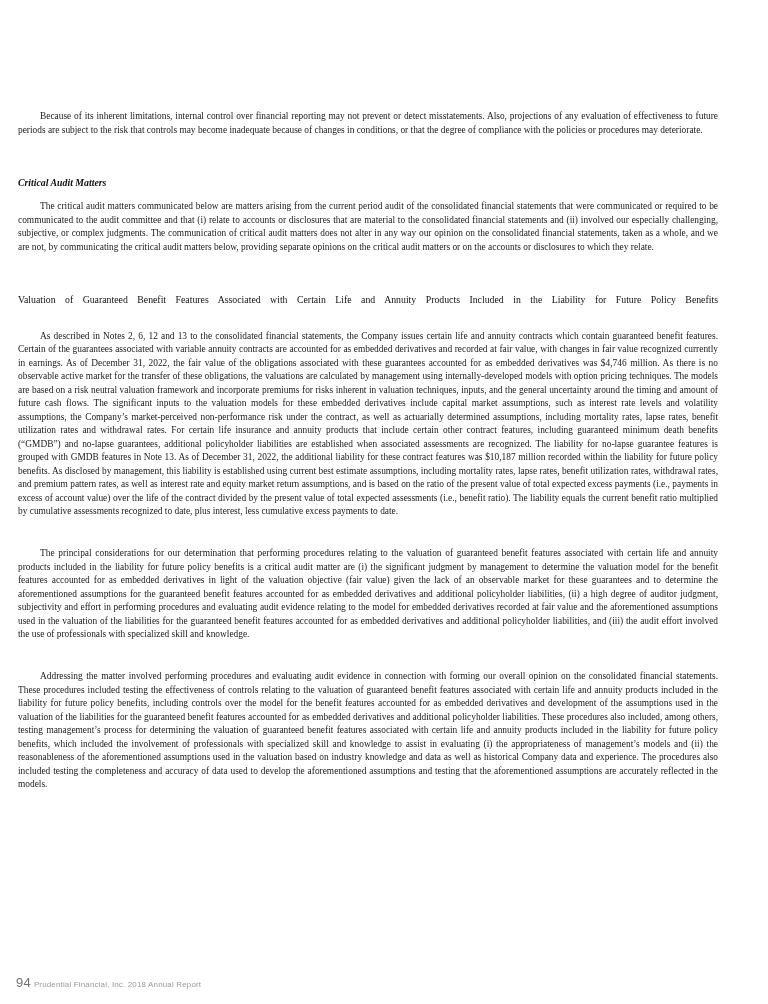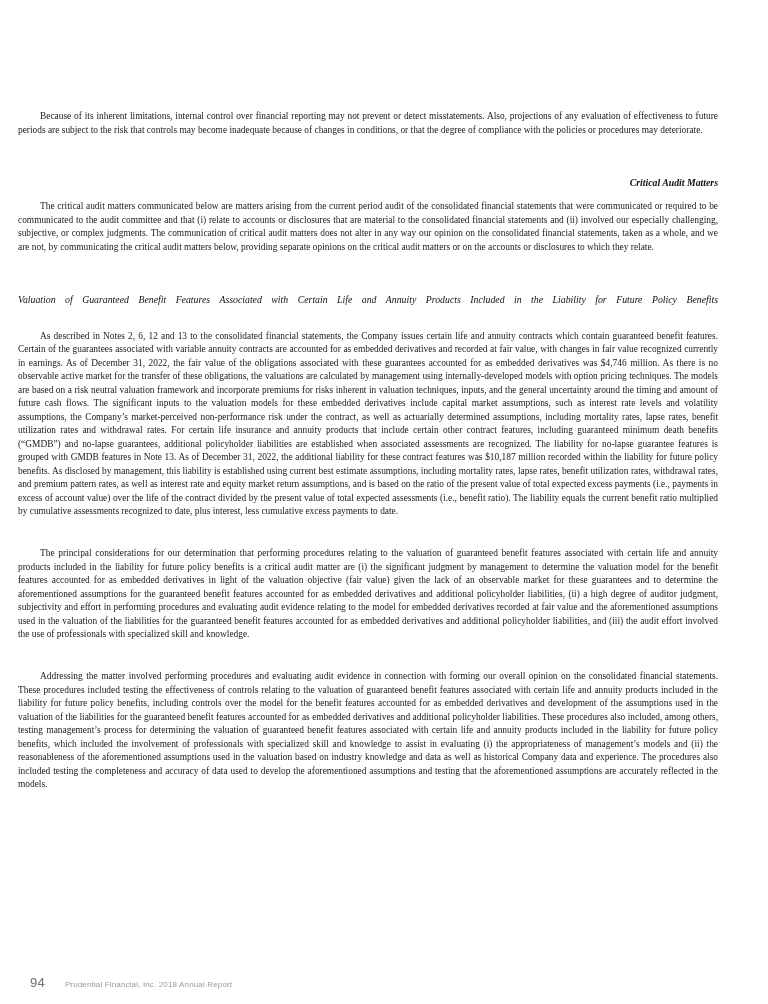--- a/index.html
+++ b/index.html
@@ -35,48 +35,47 @@
   }
   p.body-para:last-child {
     margin-bottom: 16px;
   }
   h2.section-heading {
     margin: 0 0 11px 0;
     font-size: 9.8px;
     line-height: 13.5px;
     font-weight: bold;
     font-style: italic;
-    text-align: right;
+    text-align: left;
     color: #111111;
   }
   h3.matter-heading {
     margin: 0 0 8px 0;
     font-size: 9.8px;
     line-height: 14.6px;
     font-weight: normal;
-    font-style: italic;
     text-align: justify;
     text-justify: inter-word;
     color: #111111;
   }
   h3.matter-heading::after {
     content: "";
     display: inline-block;
     width: 100%;
     height: 0;
   }
   .spacer-lg { height: 25px; }
   .spacer-md { height: 15px; }
   .footer {
     position: absolute;
-    left: 30px;
+    left: 16px;
     bottom: 14px;
     display: flex;
     align-items: baseline;
-    gap: 20px;
+    gap: 3px;
   }
   .footer-page-number {
     font-family: "Liberation Sans", "DejaVu Sans", sans-serif;
     font-size: 13px;
     font-weight: normal;
     color: #707070;
     letter-spacing: 0.2px;
   }
   .footer-label {
     font-family: "Liberation Sans", "DejaVu Sans", sans-serif;

